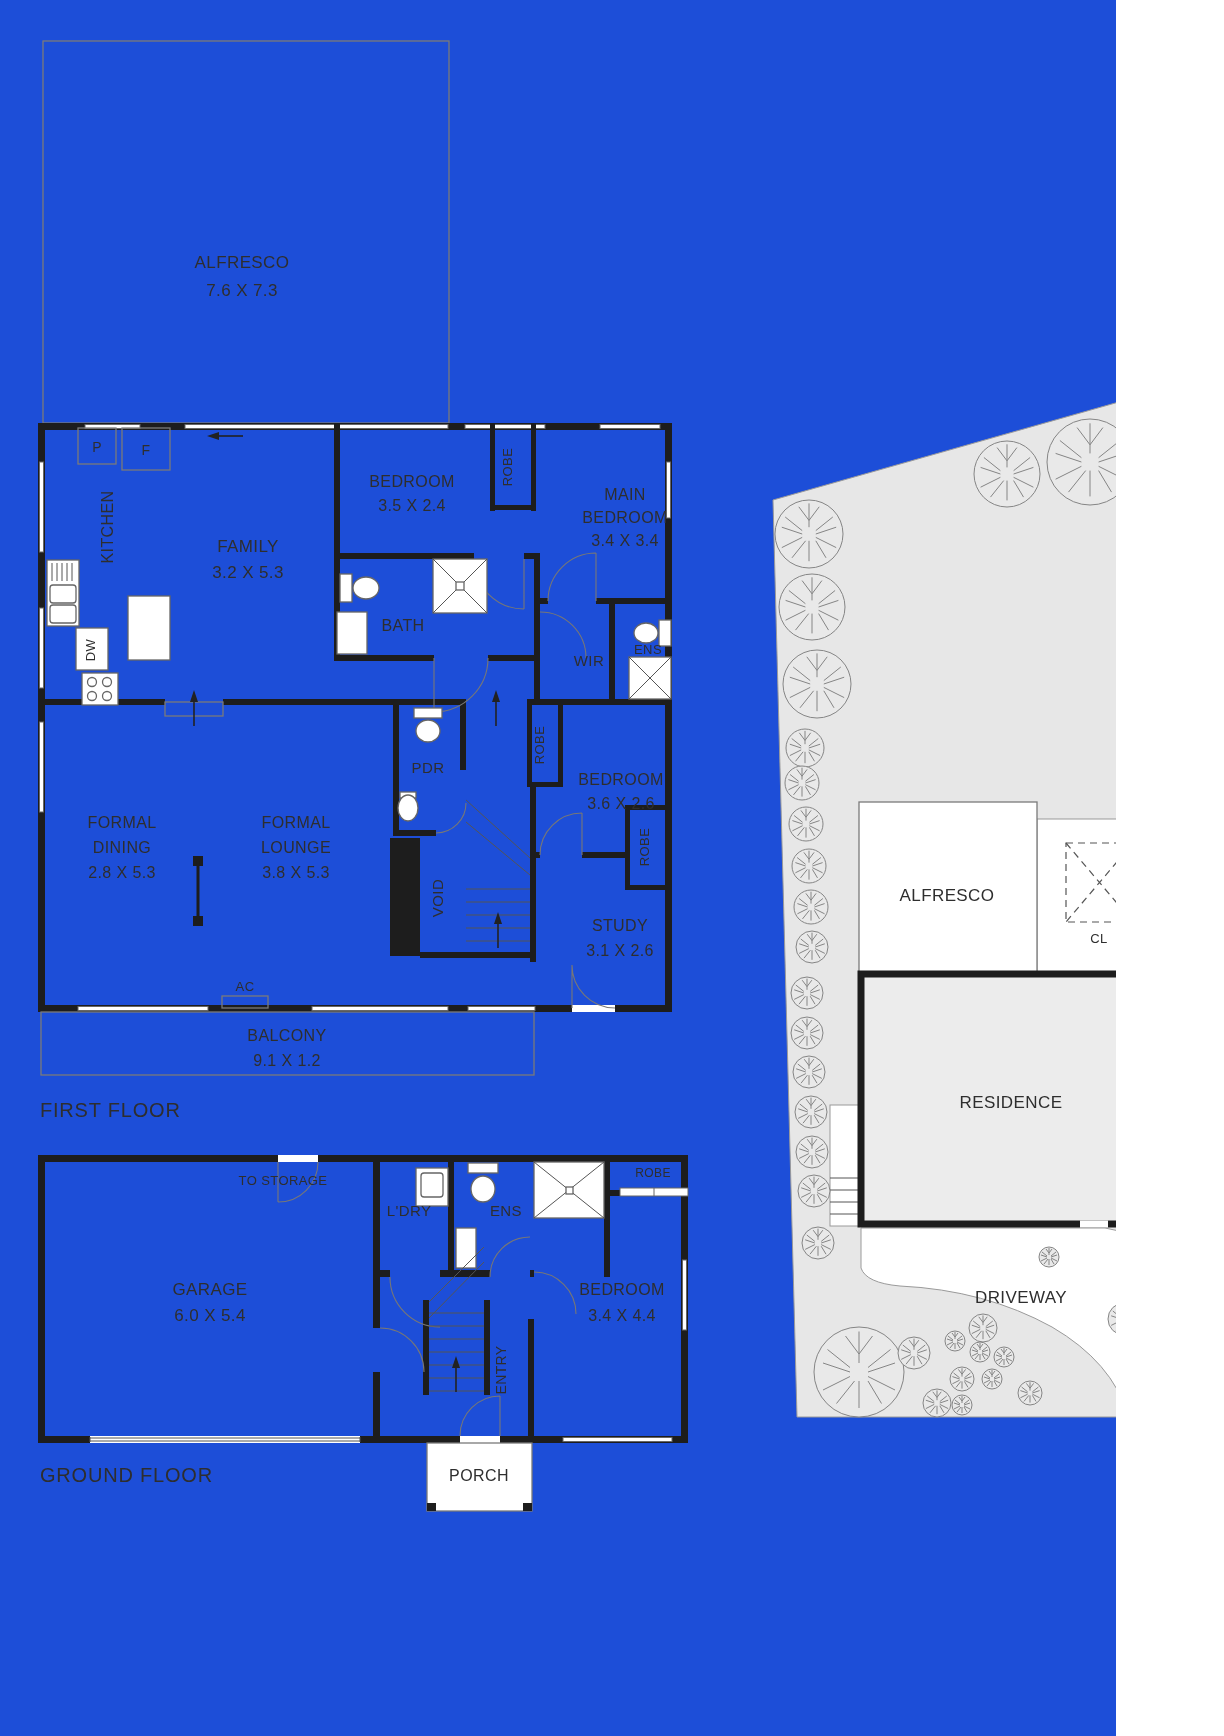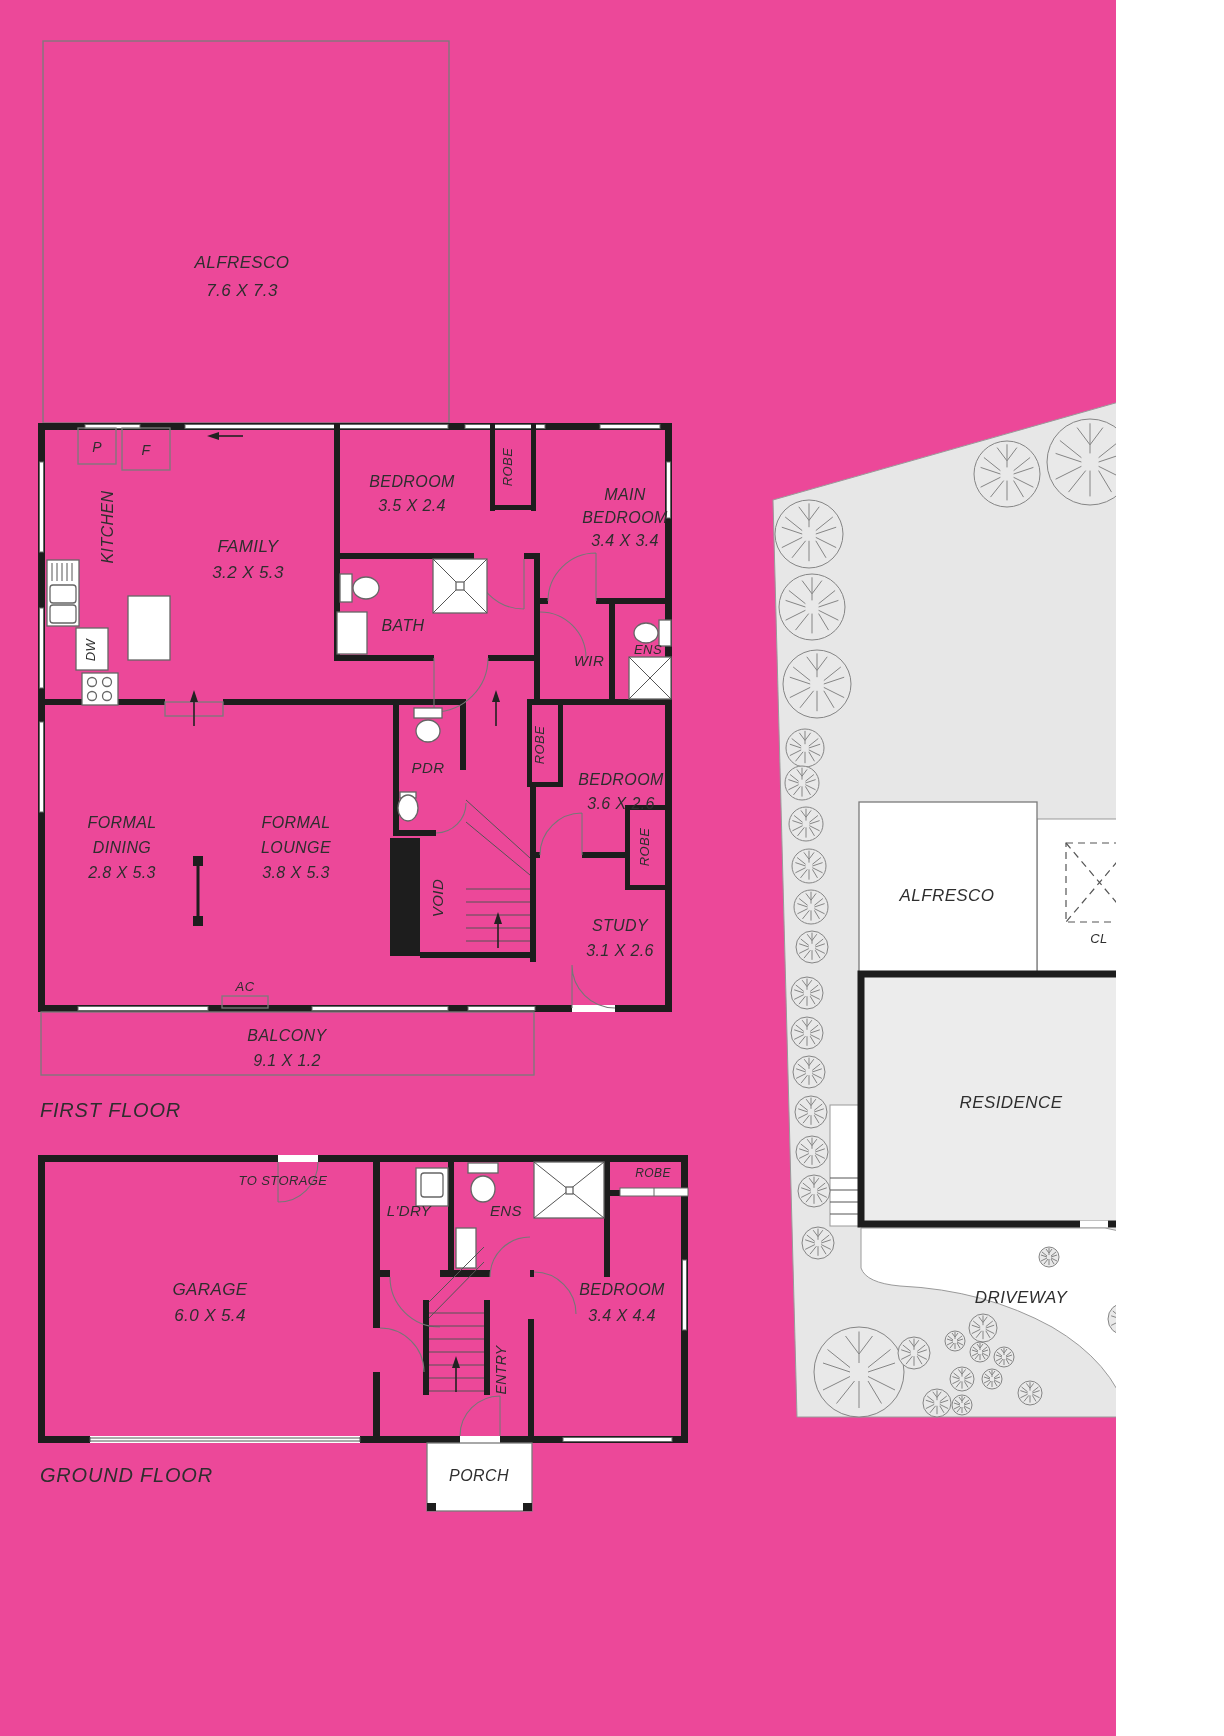--- a/index.html
+++ b/index.html
@@ -1,16 +1,16 @@
 <!DOCTYPE html>
 <html><head>
 <meta charset="utf-8">
 <style>
   html,body{margin:0;padding:0;background:#ffffff;}
-  .stage{position:relative;width:1116px;height:1736px;background:#ec4899;overflow:hidden;font-style:italic;}
+  .stage{position:relative;width:1116px;height:1736px;background:#1d4ed8;overflow:hidden;}
   svg{display:block;}
   text{font-family:"Liberation Sans",sans-serif;fill:#2e2e2e;letter-spacing:.4px;}
   .s12{font-size:12px}.s13{font-size:13px}.s14{font-size:14px}.s15{font-size:15px}
   .s16{font-size:16px}.s17{font-size:17px}.s20{font-size:20px;letter-spacing:.8px}
   .mid{text-anchor:middle}
   .wall{fill:#1d1d1d}
   .open{fill:#ffffff}
   .win{fill:#ffffff;stroke:#666;stroke-width:1}
   .thin{fill:none;stroke:#7a7a7a;stroke-width:1.3}
   .thinf{fill:#ffffff;stroke:#7a7a7a;stroke-width:1.3}

